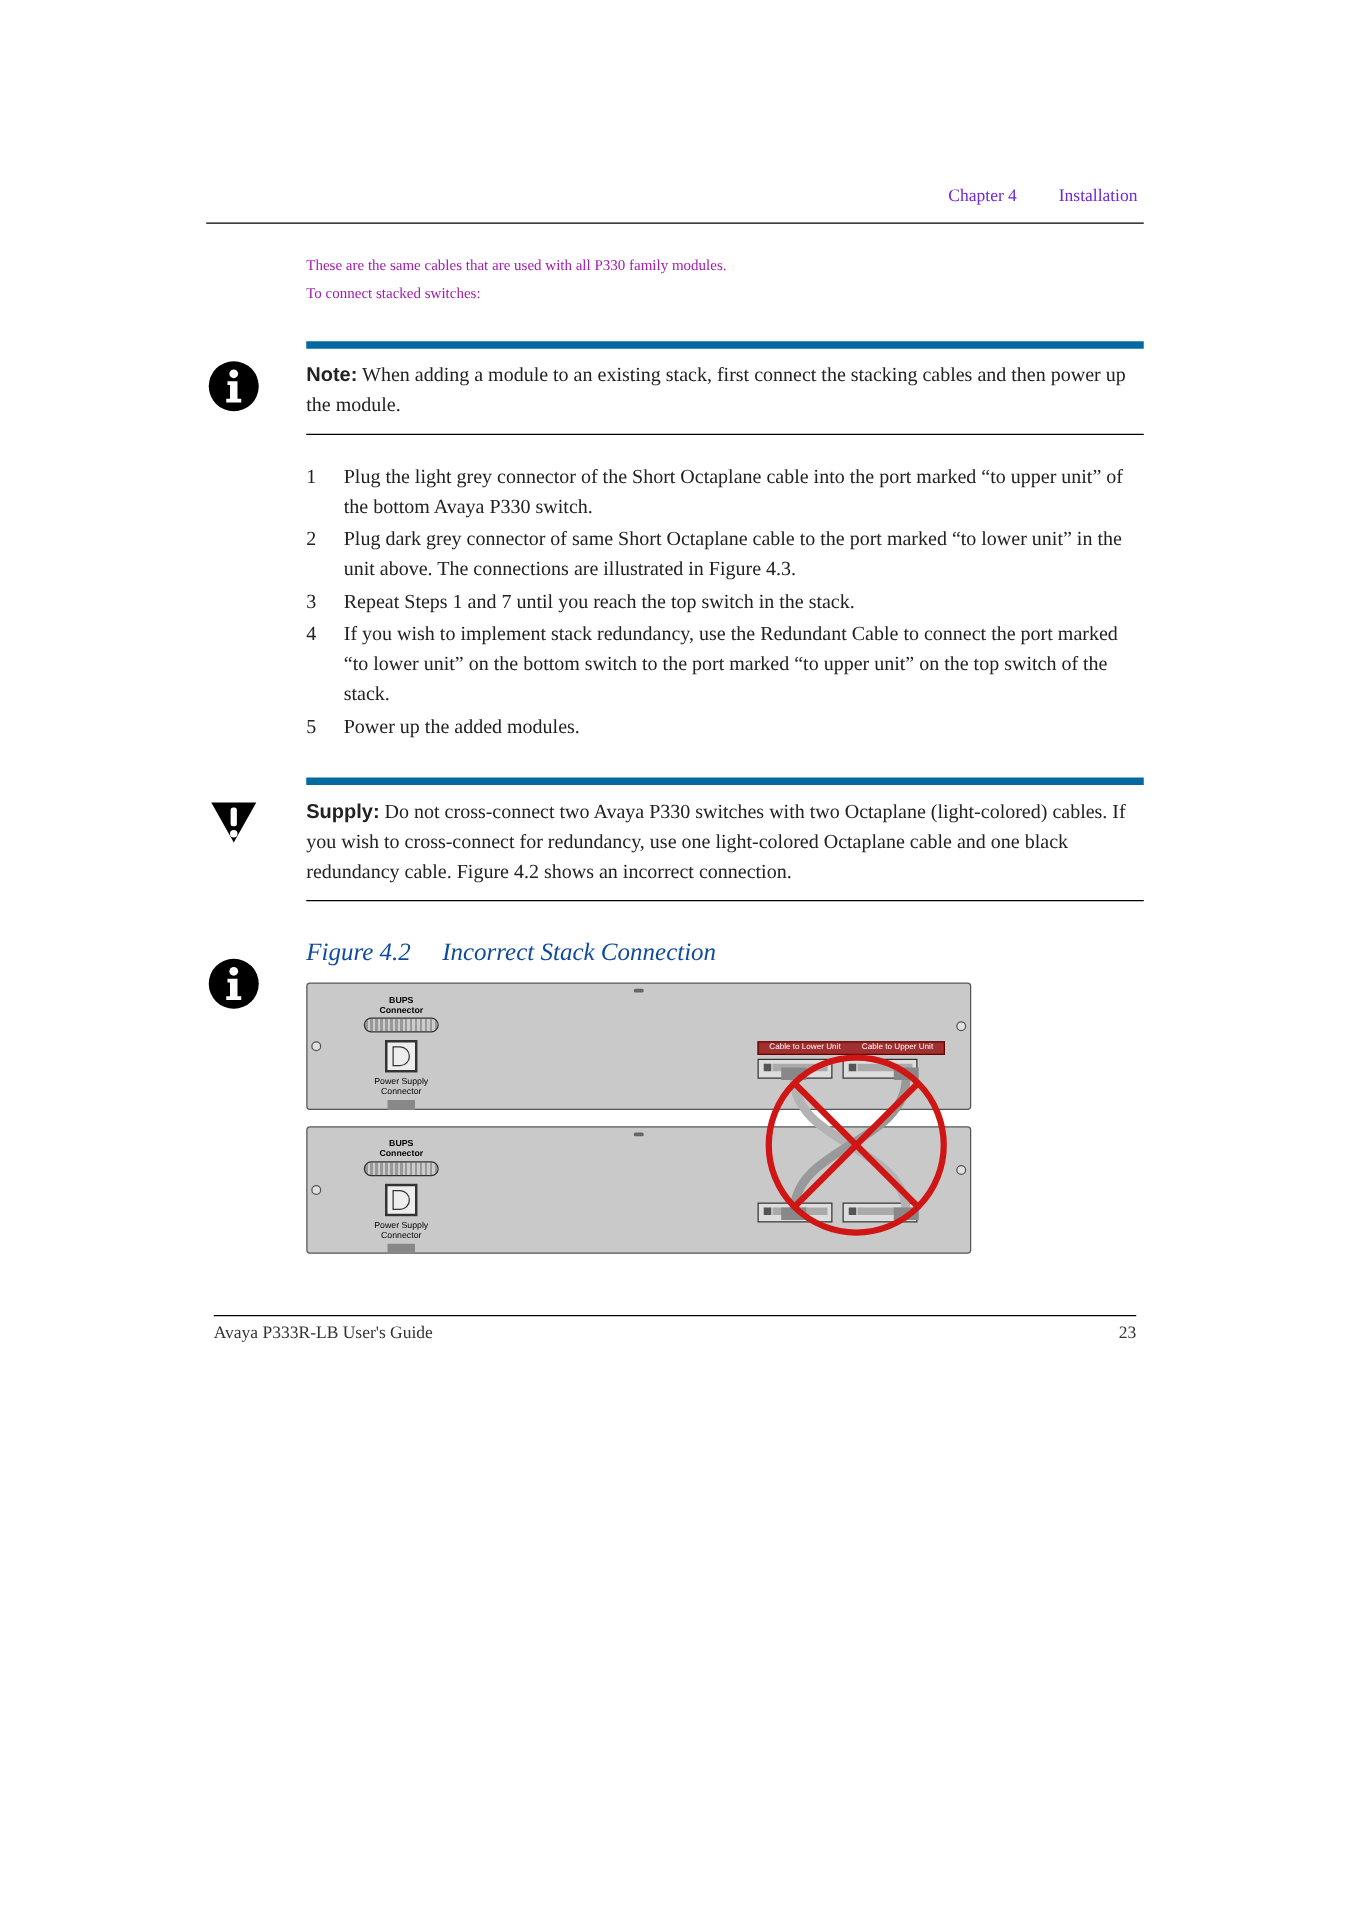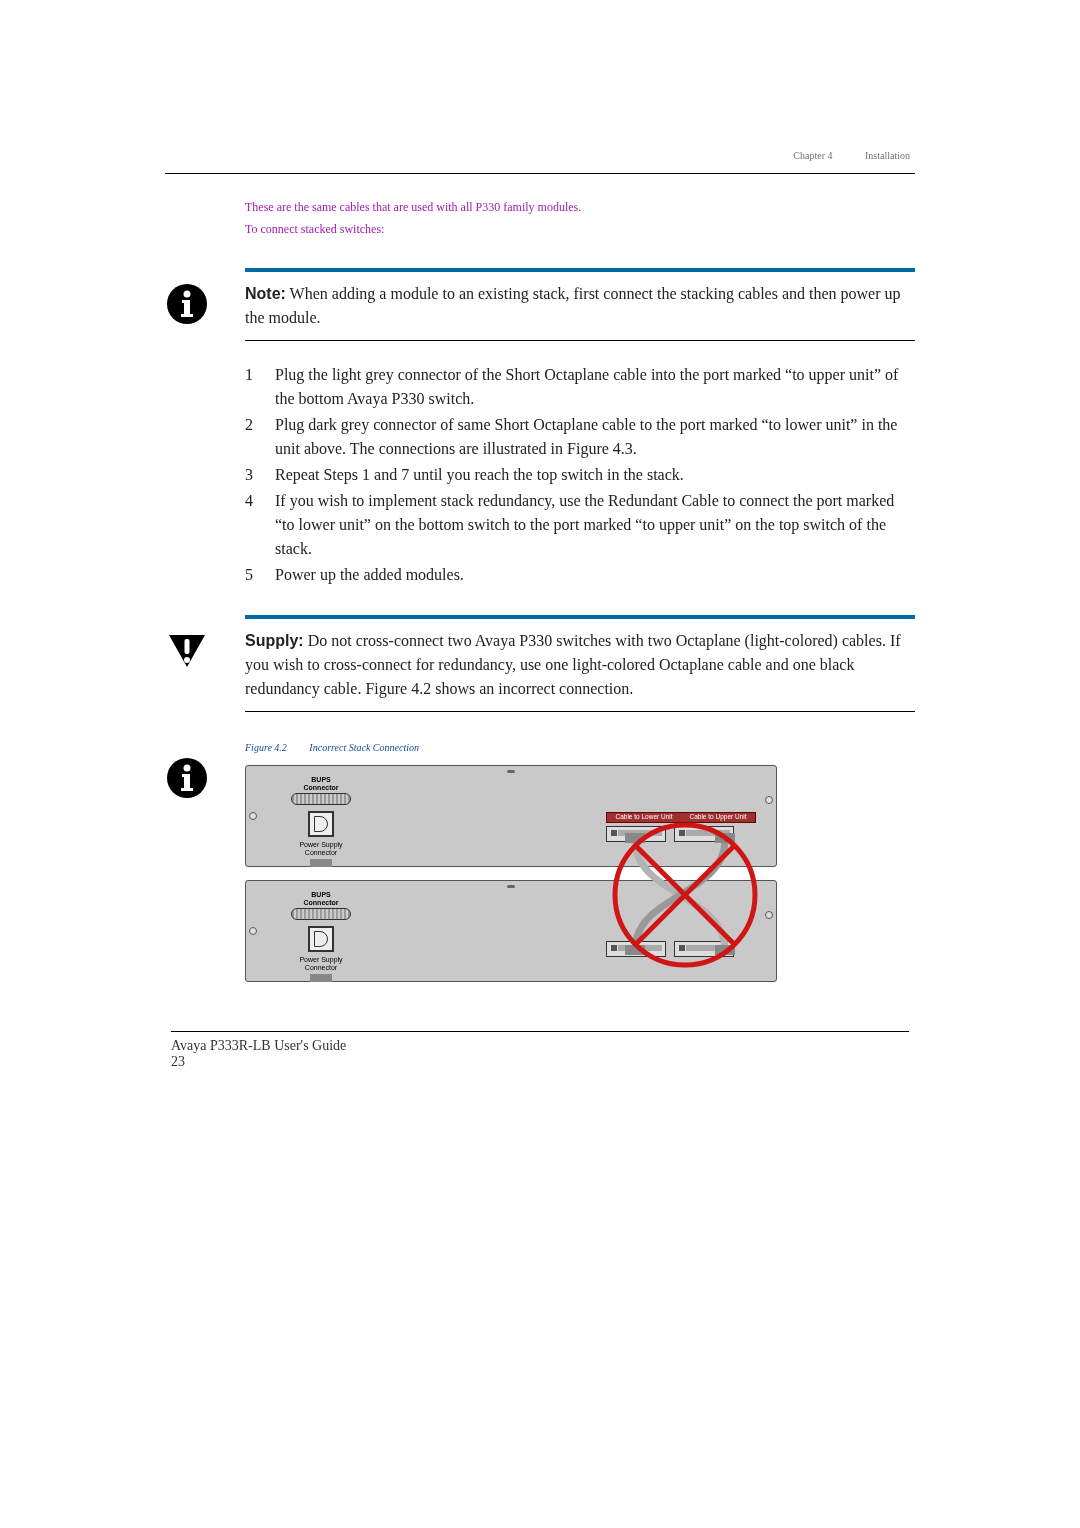--- a/index.html
+++ b/index.html
@@ -9,22 +9,22 @@
       background: #fff;
       width: 1080px;
       height: 1528px;
       position: relative;
     }
     .page {
       padding: 150px 165px 60px 165px;
     }
     .header {
       text-align: right;
-      font-size: 10px;
-      color: #737373;
+      font-size: 14px;
+      color: #6d28d9;
       margin-bottom: 12px;
       padding-right: 5px;
     }
     .header-chapter {
       margin-right: 30px;
     }
     .header-rule {
       border-bottom: 1px solid #000;
       margin-bottom: 24px;
     }
@@ -44,21 +44,21 @@
     }
     .callout-icon {
       position: absolute;
       left: 0;
       top: 14px;
       width: 44px;
       height: 44px;
     }
     .callout-body {
       margin-left: 80px;
-      border-top: 4px solid #0369a1;
+      border-top: 6px solid #0369a1;
       border-bottom: 1px solid #000;
       padding: 10px 0;
       font-size: 16px;
       line-height: 1.5;
       color: #222;
     }
     .callout-body .bold-label {
       font-family: Arial, Helvetica, sans-serif;
       font-weight: bold;
     }
@@ -77,21 +77,21 @@
       width: 30px;
       flex-shrink: 0;
     }
     .ordered-list .txt {
       flex: 1;
     }
     .figure-caption {
       margin-left: 80px;
       font-style: italic;
       color: #104a9e;
-      font-size: 10px;
+      font-size: 20px;
       margin-top: 14px;
       margin-bottom: 12px;
     }
     .figure-caption .fignum {
       margin-right: 20px;
     }
     .figure-area {
       margin-left: 80px;
       width: 540px;
       height: 230px;
@@ -236,21 +236,20 @@
     .footer-rule {
       border-top: 1px solid #000;
       margin: 36px 6px 6px 6px;
     }
     .footer {
       display: flex;
       justify-content: space-between;
       font-size: 14px;
       color: #333;
       padding: 0 6px;
-      flex-direction: column;
     }
   </style>
 </head>
 <body>
 
 <div class="page">
   <div class="header">
     <span class="header-chapter">Chapter 4</span>
     <span>Installation</span>
   </div>

